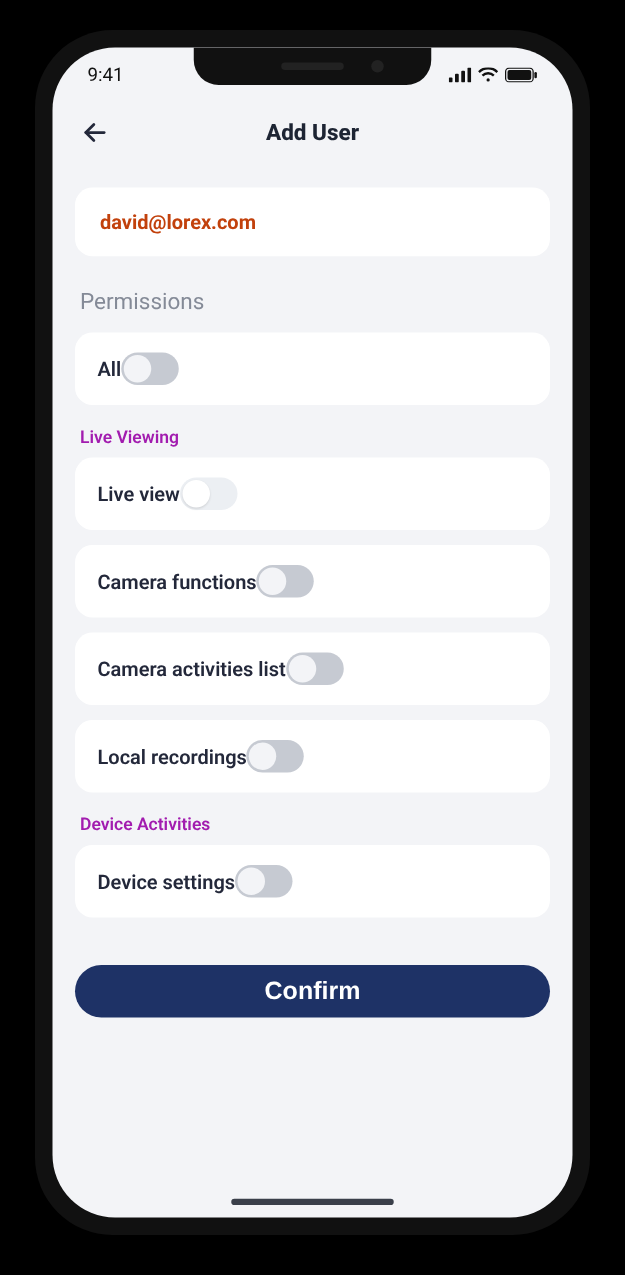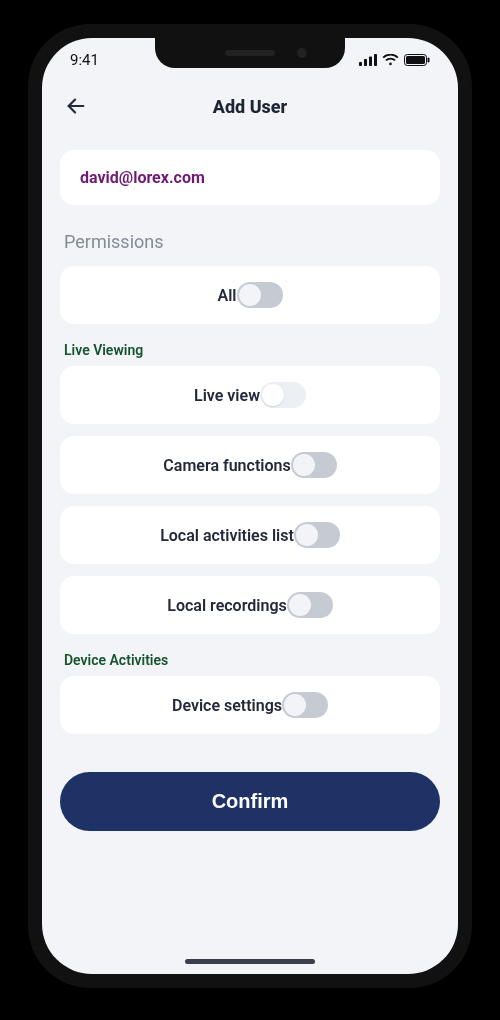--- a/index.html
+++ b/index.html
@@ -101,40 +101,40 @@
   }
 
   .card, .row {
     background: #fff;
     border-radius: 14px;
   }
   .email-card {
     padding: 18px 20px;
     font-size: 16px;
     font-weight: 700;
-    color: #701a75;
+    color: #c2410c;
   }
 
   .section-title {
     margin: 26px 4px 14px 4px;
     font-size: 18px;
     font-weight: 400;
     color: #848a97;
   }
   .subsection-title {
     margin: 18px 4px 8px 4px;
     font-size: 14px;
     font-weight: 600;
-    color: #14532d;
+    color: #a21caf;
   }
 
   .row {
     display: flex;
     align-items: center;
-    justify-content: center;
+    justify-content: flex-start;
     padding: 16px 18px;
     margin-bottom: 12px;
   }
   .row-label {
     font-size: 16px;
     font-weight: 600;
     color: #23283a;
   }
   .toggle {
     width: 46px;
@@ -160,21 +160,21 @@
     width: 22px; height: 22px;
     border-radius: 50%;
     transition: left .15s;
   }
 
   .confirm-wrap {
     padding: 26px 18px 18px 18px;
   }
   .confirm-btn {
     width: 100%;
-    height: 59px;
+    height: 42px;
     border-radius: 30px;
     background: #1e3266;
     color: #fff;
     font-size: 20px;
     font-weight: 700;
     border: none;
     cursor: pointer;
   }
 
   
@@ -256,21 +256,21 @@
       </div>
       <div class="row">
         <span class="row-label">Camera functions</span>
         <div class="toggle off">
             <div class="knob"></div>
           </div>
       </div>
 
 
       <div class="row">
-        <span class="row-label">Local activities list</span>
+        <span class="row-label">Camera activities list</span>
         <div class="toggle off">
             <div class="knob"></div>
           </div>
       </div>
       <div class="row">
         <span class="row-label">Local recordings</span>
         <div class="toggle off">
             <div class="knob"></div>
           </div>
       </div>

